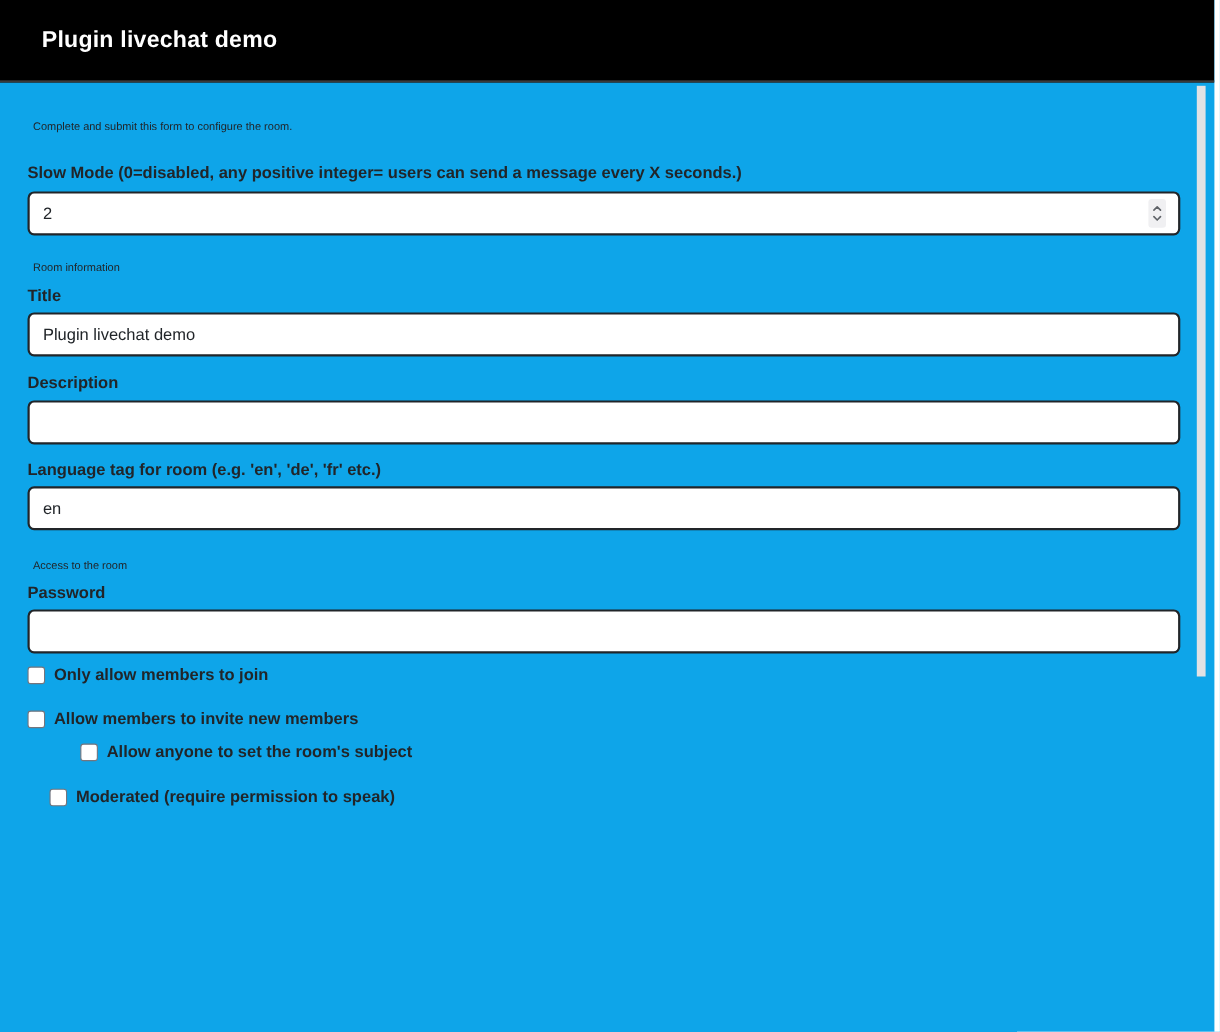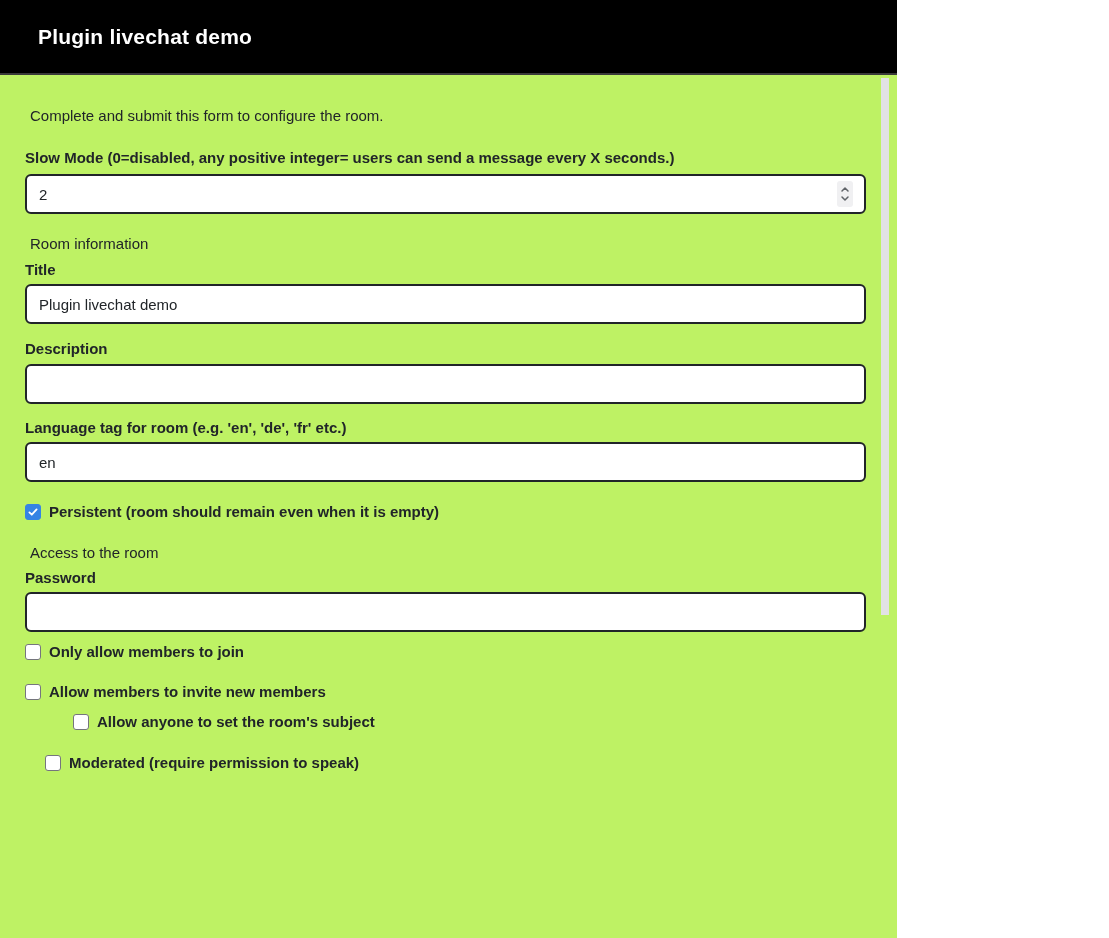--- a/index.html
+++ b/index.html
@@ -3,21 +3,21 @@
 <meta charset="utf-8">
 <style>
   * { margin: 0; padding: 0; box-sizing: border-box; }
   html, body { width: 1109px; height: 938px; }
   body {
     font-family: "Liberation Sans", sans-serif;
     background: #ffffff;
     color: #212529;
     overflow: hidden;
   }
-  .page { position: relative; width: 897px; height: 938px; overflow: hidden; background: #bef264; }
+  .page { position: relative; width: 1104px; height: 938px; overflow: hidden; background: #0ea5e9; }
 
   
   .app-header {
     height: 75px;
     background: #000000;
     border-bottom: 2px solid #3a3a3a;
     display: flex;
     align-items: center;
     padding: 0 36px 0 38px;
   }
@@ -49,21 +49,21 @@
   }
   .form-heading {
     font-size: 20px;
     font-weight: 400;
     line-height: 27px;
     text-align: center;
     color: #212529;
     margin-top: 27px;
   }
   .legend {
-    font-size: 15px;
+    font-size: 10px;
     line-height: 17px;
     font-weight: 400;
     color: #212529;
     margin-left: 5px;
   }
   .instructions { margin-top: 32px; }
   .field-label {
     display: block;
     font-size: 15px;
     line-height: 17px;
@@ -188,28 +188,20 @@
 
     <label class="field-label m-title-label">Title</label>
     <input class="text-input m-title-input" type="text" value="Plugin livechat demo" style="">
 
     <label class="field-label m-desc-label">Description</label>
     <input class="text-input m-desc-input" type="text" value="" style="">
 
     <label class="field-label m-lang-label">Language tag for room (e.g. 'en', 'de', 'fr' etc.)</label>
     <input class="text-input m-lang-input" type="text" value="en" style="">
 
-    <div class="cb-row m-cb-1">
-      <span class="cb checked">
-        <svg viewBox="0 0 16 16">
-          <path d="M3.2 8.6 L6.4 11.6 L12.8 4.6" fill="none" stroke="#ffffff" stroke-width="2.4" stroke-linecap="round" stroke-linejoin="round"></path>
-        </svg>
-      </span>
-      <span class="cb-label">Persistent (room should remain even when it is empty)</span>
-    </div>
 
 
     <p class="legend m-leg-access">Access to the room</p>
 
     <label class="field-label m-pwd-label">Password</label>
     <input class="text-input m-pwd-input" type="text" value="" style="">
 
     <div class="cb-row m-cb-3">
       <span class="cb">
         

